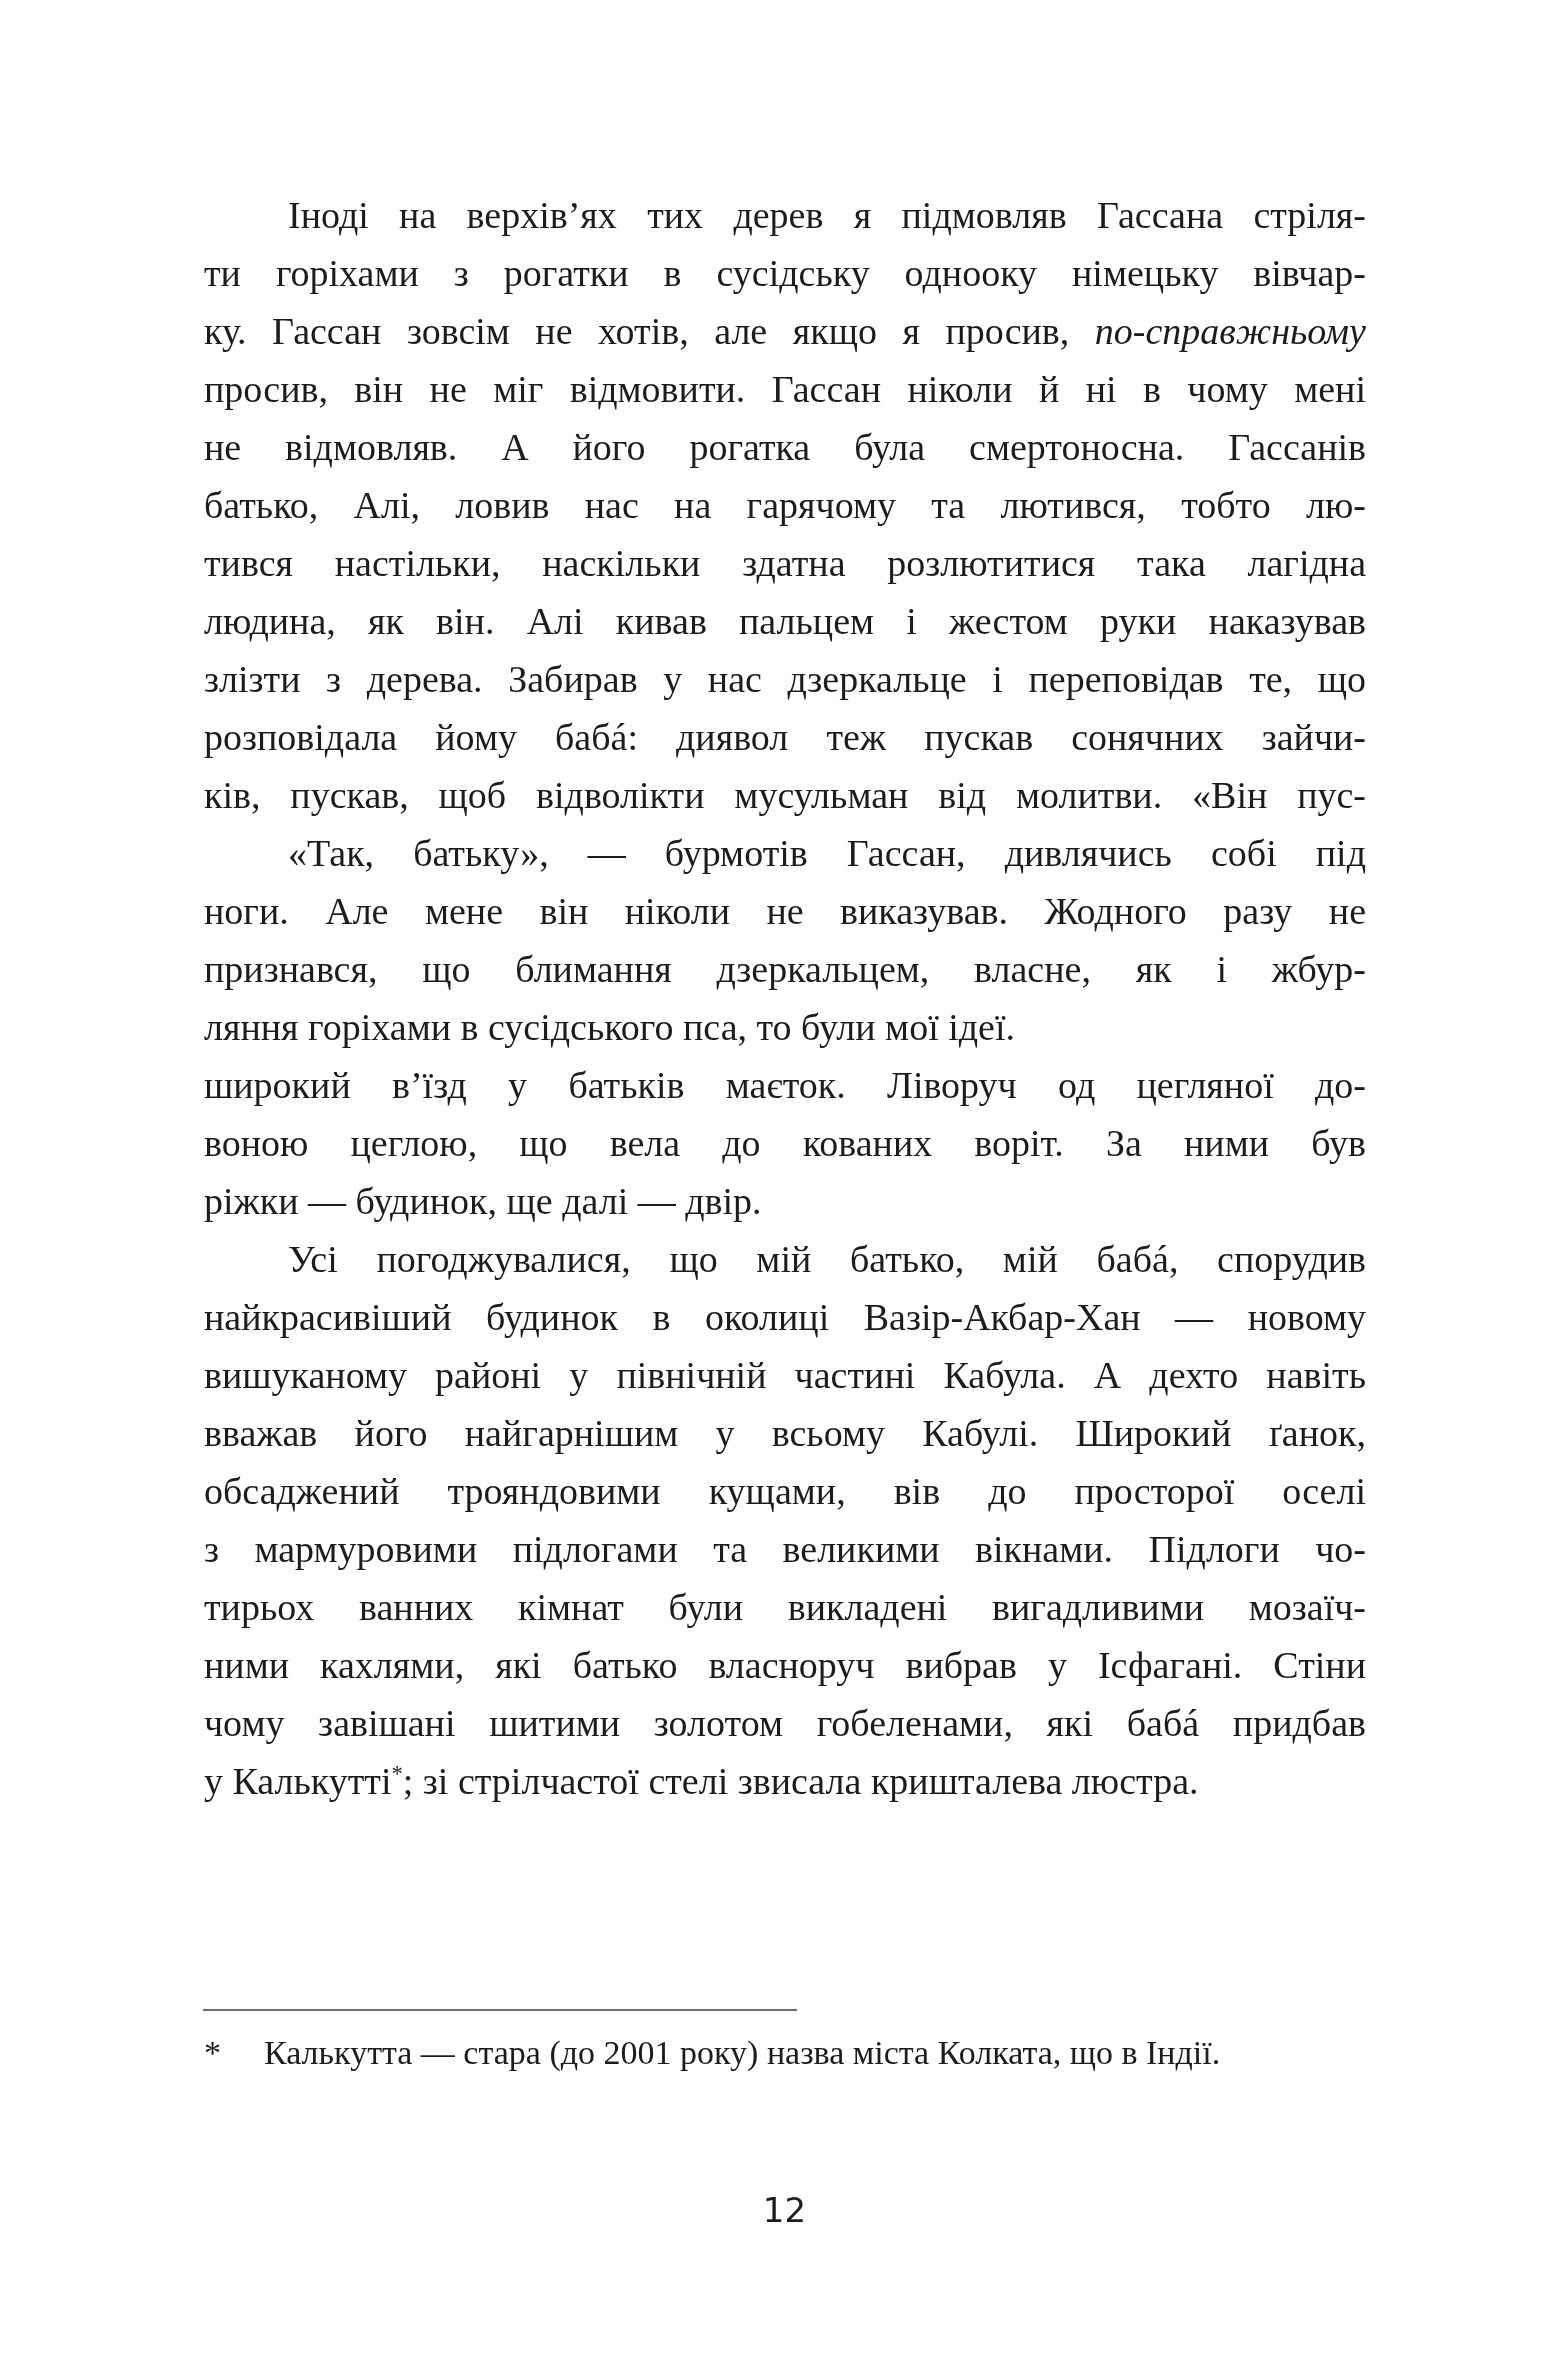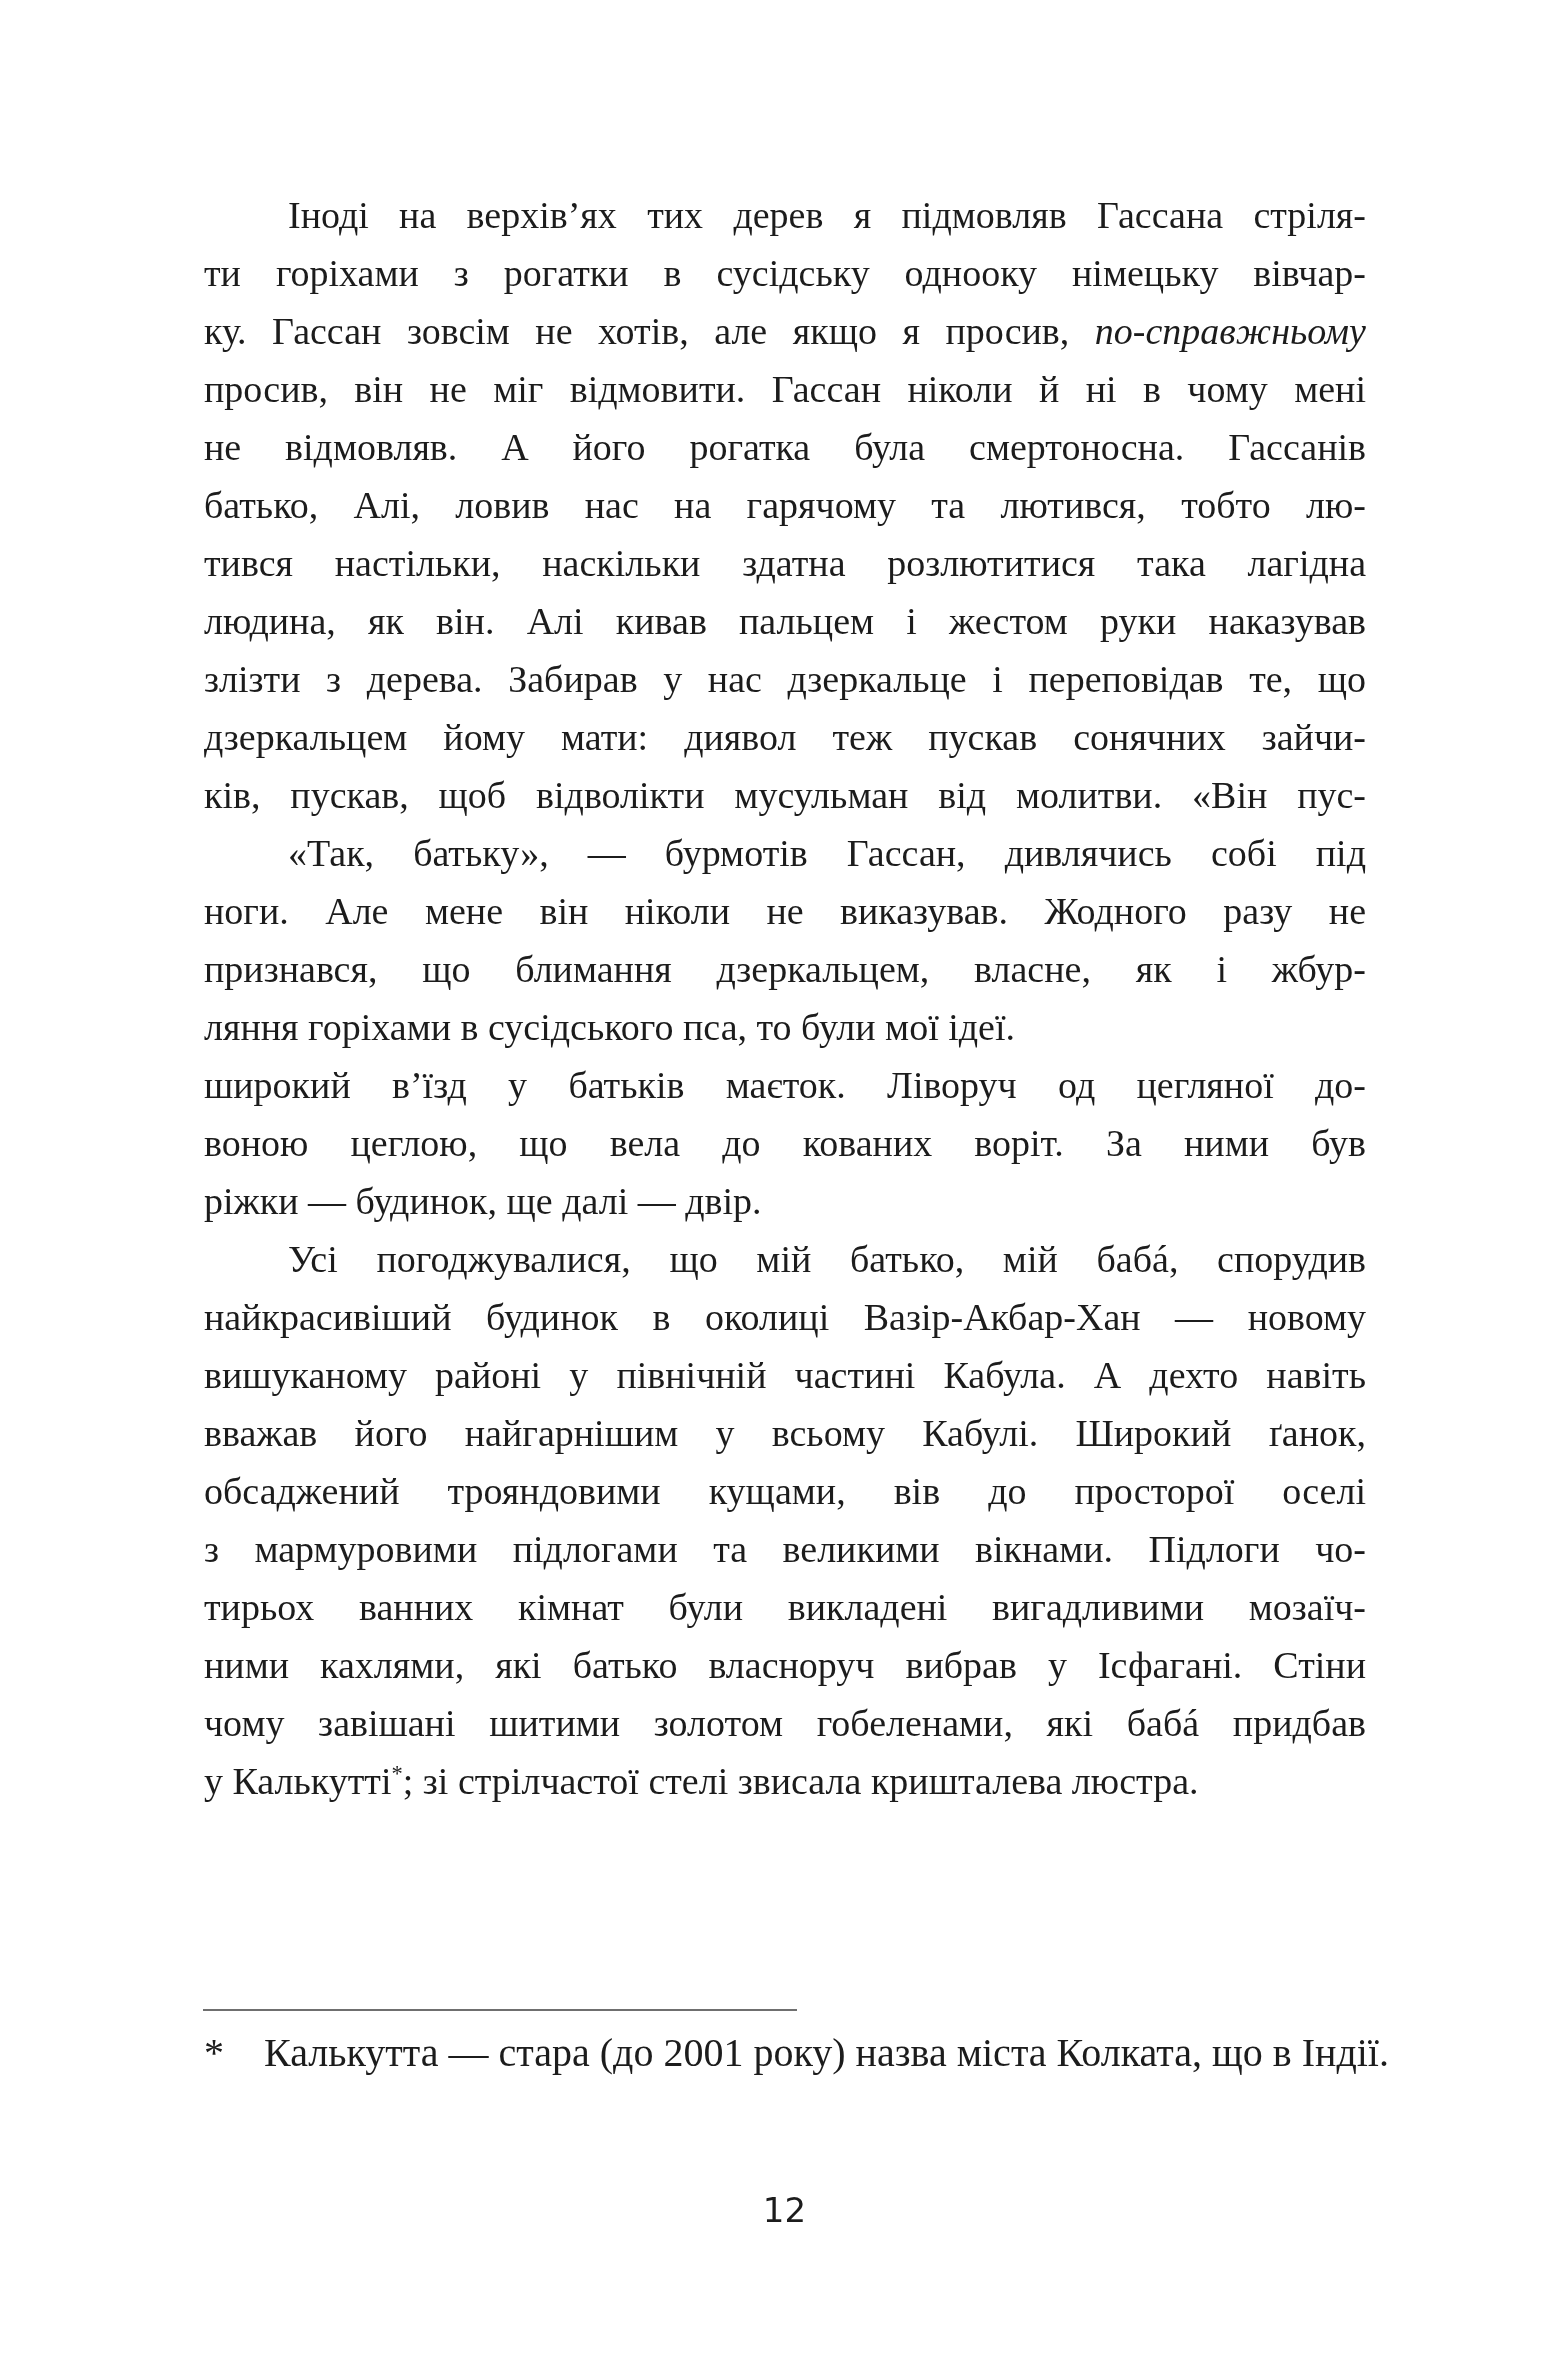--- a/index.html
+++ b/index.html
@@ -33,21 +33,21 @@
     width: 594px;
     height: 2.4px;
     background: #6f6f6f;
   }
   .footnote {
     position: absolute;
     left: 204px;
     top: 2032px;
     width: 1162px;
     font-family: "Liberation Serif", "DejaVu Serif", serif;
-    font-size: 40px;
+    font-size: 34px;
     line-height: 42px;
     color: #1c1c1c;
     white-space: nowrap;
   }
   .fn-mark { display: inline-block; width: 60px; }
   .page-number {
     position: absolute;
     left: 704px;
     top: 2190px;
     width: 161px;
@@ -65,21 +65,21 @@
 
     <span class="line indent">Іноді на верхів’ях тих дерев я підмовляв Гассана стріля-</span>
     <span class="line" id="p0l1">ти горіхами з рогатки в сусідську однооку німецьку вівчар-</span>
     <span class="line"><span>ку. Гассан зовсім не хотів, але якщо я просив, </span><em>по-справжньому</em></span>
     <span class="line">просив, він не міг відмовити. Гассан ніколи й ні в чому мені</span>
     <span class="line">не відмовляв. А його рогатка була смертоносна. Гассанів</span>
     <span class="line">батько, Алі, ловив нас на гарячому та лютився, тобто лю-</span>
     <span class="line">тився настільки, наскільки здатна розлютитися така лагідна</span>
     <span class="line">людина, як він. Алі кивав пальцем і жестом руки наказував</span>
     <span class="line">злізти з дерева. Забирав у нас дзеркальце і переповідав те, що</span>
-    <span class="line">дзеркальцем йому мати: диявол теж пускав сонячних зайчи-</span>
+    <span class="line">розповідала йому бабá: диявол теж пускав сонячних зайчи-</span>
     <span class="line">ків, пускав, щоб відволікти мусульман від молитви. «Він пус-</span>
 
     <span class="line indent">«Так, батьку», — бурмотів Гассан, дивлячись собі під</span>
     <span class="line">ноги. Але мене він ніколи не виказував. Жодного разу не</span>
     <span class="line">признався, що блимання дзеркальцем, власне, як і жбур-</span>
     <span class="line last">ляння горіхами в сусідського пса, то були мої ідеї.</span>
 
     <span class="line">широкий в’їзд у батьків маєток. Ліворуч од цегляної до-</span>
     <span class="line">воною цеглою, що вела до кованих воріт. За ними був</span>
     <span class="line last">ріжки — будинок, ще далі — двір.</span>

